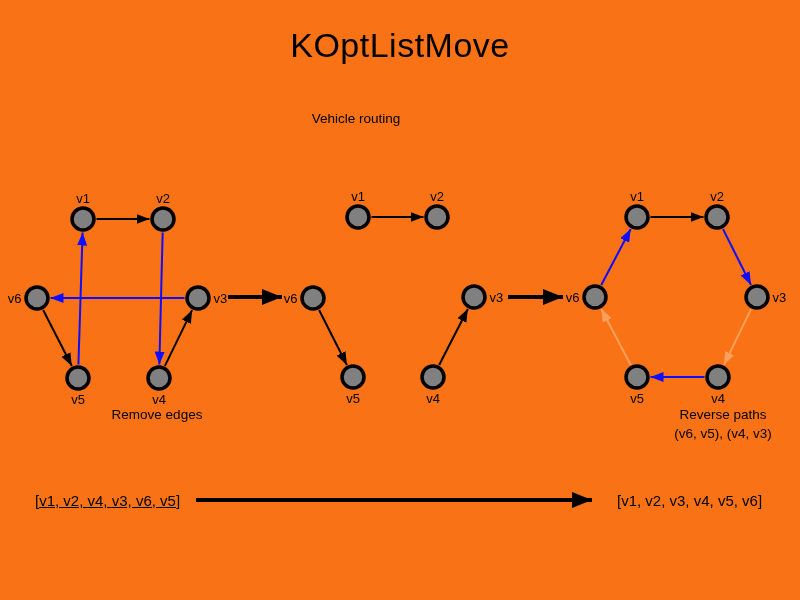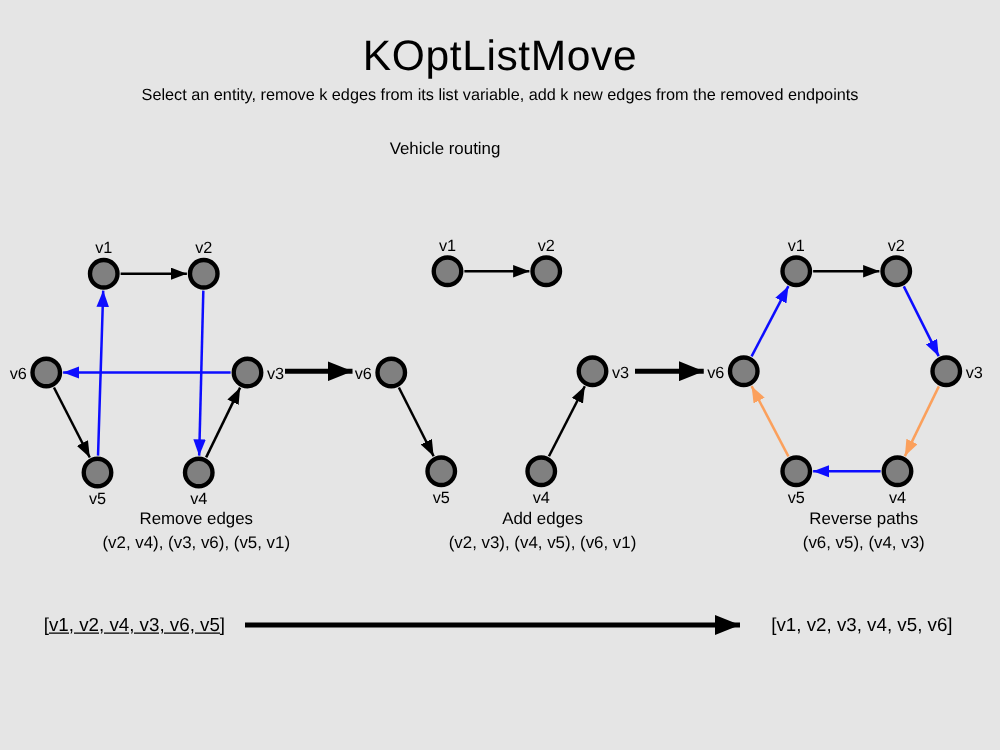--- a/index.html
+++ b/index.html
@@ -5,21 +5,21 @@
   html, body {
     margin: 0;
     padding: 0;
     background: #ffffff;
     font-family: "Liberation Sans", sans-serif;
   }
   .stage {
     position: relative;
     width: 800px;
     height: 600px;
-    background: #e5e5e5;
+    background: #f97316;
     overflow: hidden;
   }
   .title {
     position: absolute;
     top: 26px;
     left: 0;
     width: 800px;
     text-align: center;
     font-size: 34px;
     color: #000000;
@@ -54,38 +54,37 @@
     transform: translateX(-50%);
     text-align: center;
     font-size: 13.5px;
     line-height: 19px;
     color: #000000;
     white-space: nowrap;
     margin-left: 40px;
   }
   .caption.c1 { left: 117px; }
   .caption.c2 { left: 394px; }
-  .caption.c3 { left: 651px; }
+  .caption.c3 { left: 683px; }
   .listtext {
     position: absolute;
     top: 492px;
     font-size: 15px;
     color: #000000;
     white-space: nowrap;
   }
   .listtext.before { left: 35px; text-decoration: underline; }
   .listtext.after  { left: 597px; margin-left: 20px; }
 </style>
 </head>
 <body>
 
 <div class="stage">
 
   <div class="title">KOptListMove</div>
-  <div class="subtitle">Select an entity, remove k edges from its list variable, add k new edges from the removed endpoints</div>
   <div class="scenario">Vehicle routing</div>
 
   <svg class="diagram" id="diagram" width="800" height="600" viewBox="0 0 800 600">
       <defs>
         <marker id="ah-black" markerWidth="13" markerHeight="10" refX="13" refY="5" orient="auto" markerUnits="userSpaceOnUse">
           <path d="M0,0 L13,5 L0,10 z" fill="#000000"></path>
         </marker>
         <marker id="ah-blue" markerWidth="13" markerHeight="10" refX="13" refY="5" orient="auto" markerUnits="userSpaceOnUse">
           <path d="M0,0 L13,5 L0,10 z" fill="#0d0dff"></path>
         </marker>
@@ -153,25 +152,20 @@
         <circle cx="718" cy="377" r="11" fill="#808080" stroke="#000000" stroke-width="3.5"></circle>
         <text x="718" y="402.5" text-anchor="middle" font-size="13" fill="#000000" font-family="&quot;Liberation Sans&quot;, sans-serif">v4</text>
       </g>
       <line x1="228" y1="297" x2="282" y2="297" stroke="#000000" stroke-width="4" marker-end="url(#ah-flow)"></line>
       <line x1="508" y1="297" x2="563" y2="297" stroke="#000000" stroke-width="4" marker-end="url(#ah-flow)"></line>
       <line x1="196" y1="500" x2="592" y2="500" stroke="#000000" stroke-width="4" marker-end="url(#ah-flow)"></line>
     </svg>
 
   <div class="caption c1">
     <div>Remove edges</div>
-    <div>(v2, v4), (v3, v6), (v5, v1)</div>
-  </div>
-  <div class="caption c2">
-    <div>Add edges</div>
-    <div>(v2, v3), (v4, v5), (v6, v1)</div>
   </div>
   <div class="caption c3">
     <div>Reverse paths</div>
     <div>(v6, v5), (v4, v3)</div>
   </div>
 
   <div class="listtext before">[v1, v2, v4, v3, v6, v5]</div>
   <div class="listtext after">[v1, v2, v3, v4, v5, v6]</div>
 
 </div>

